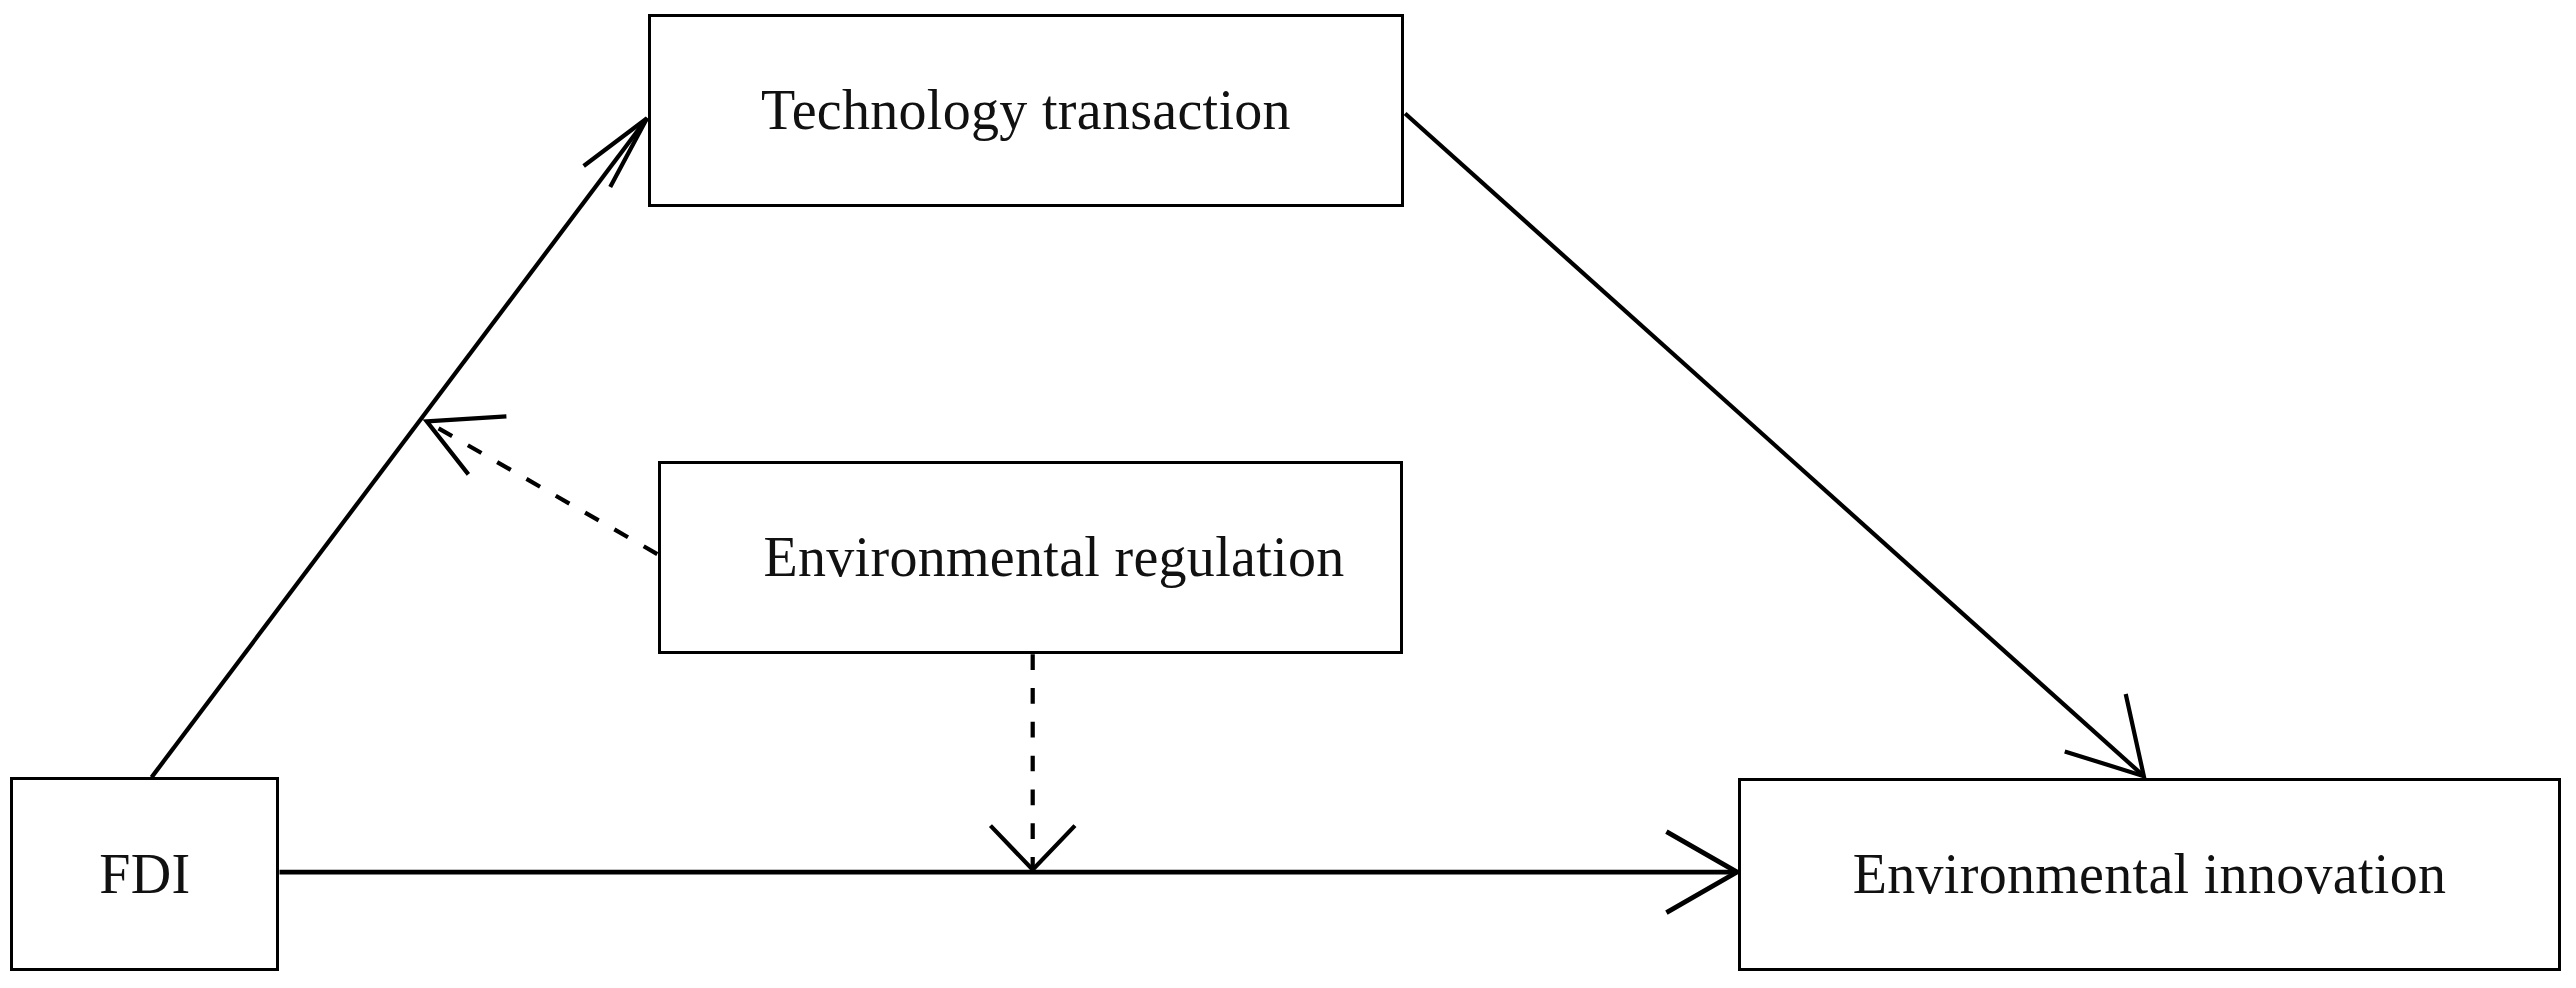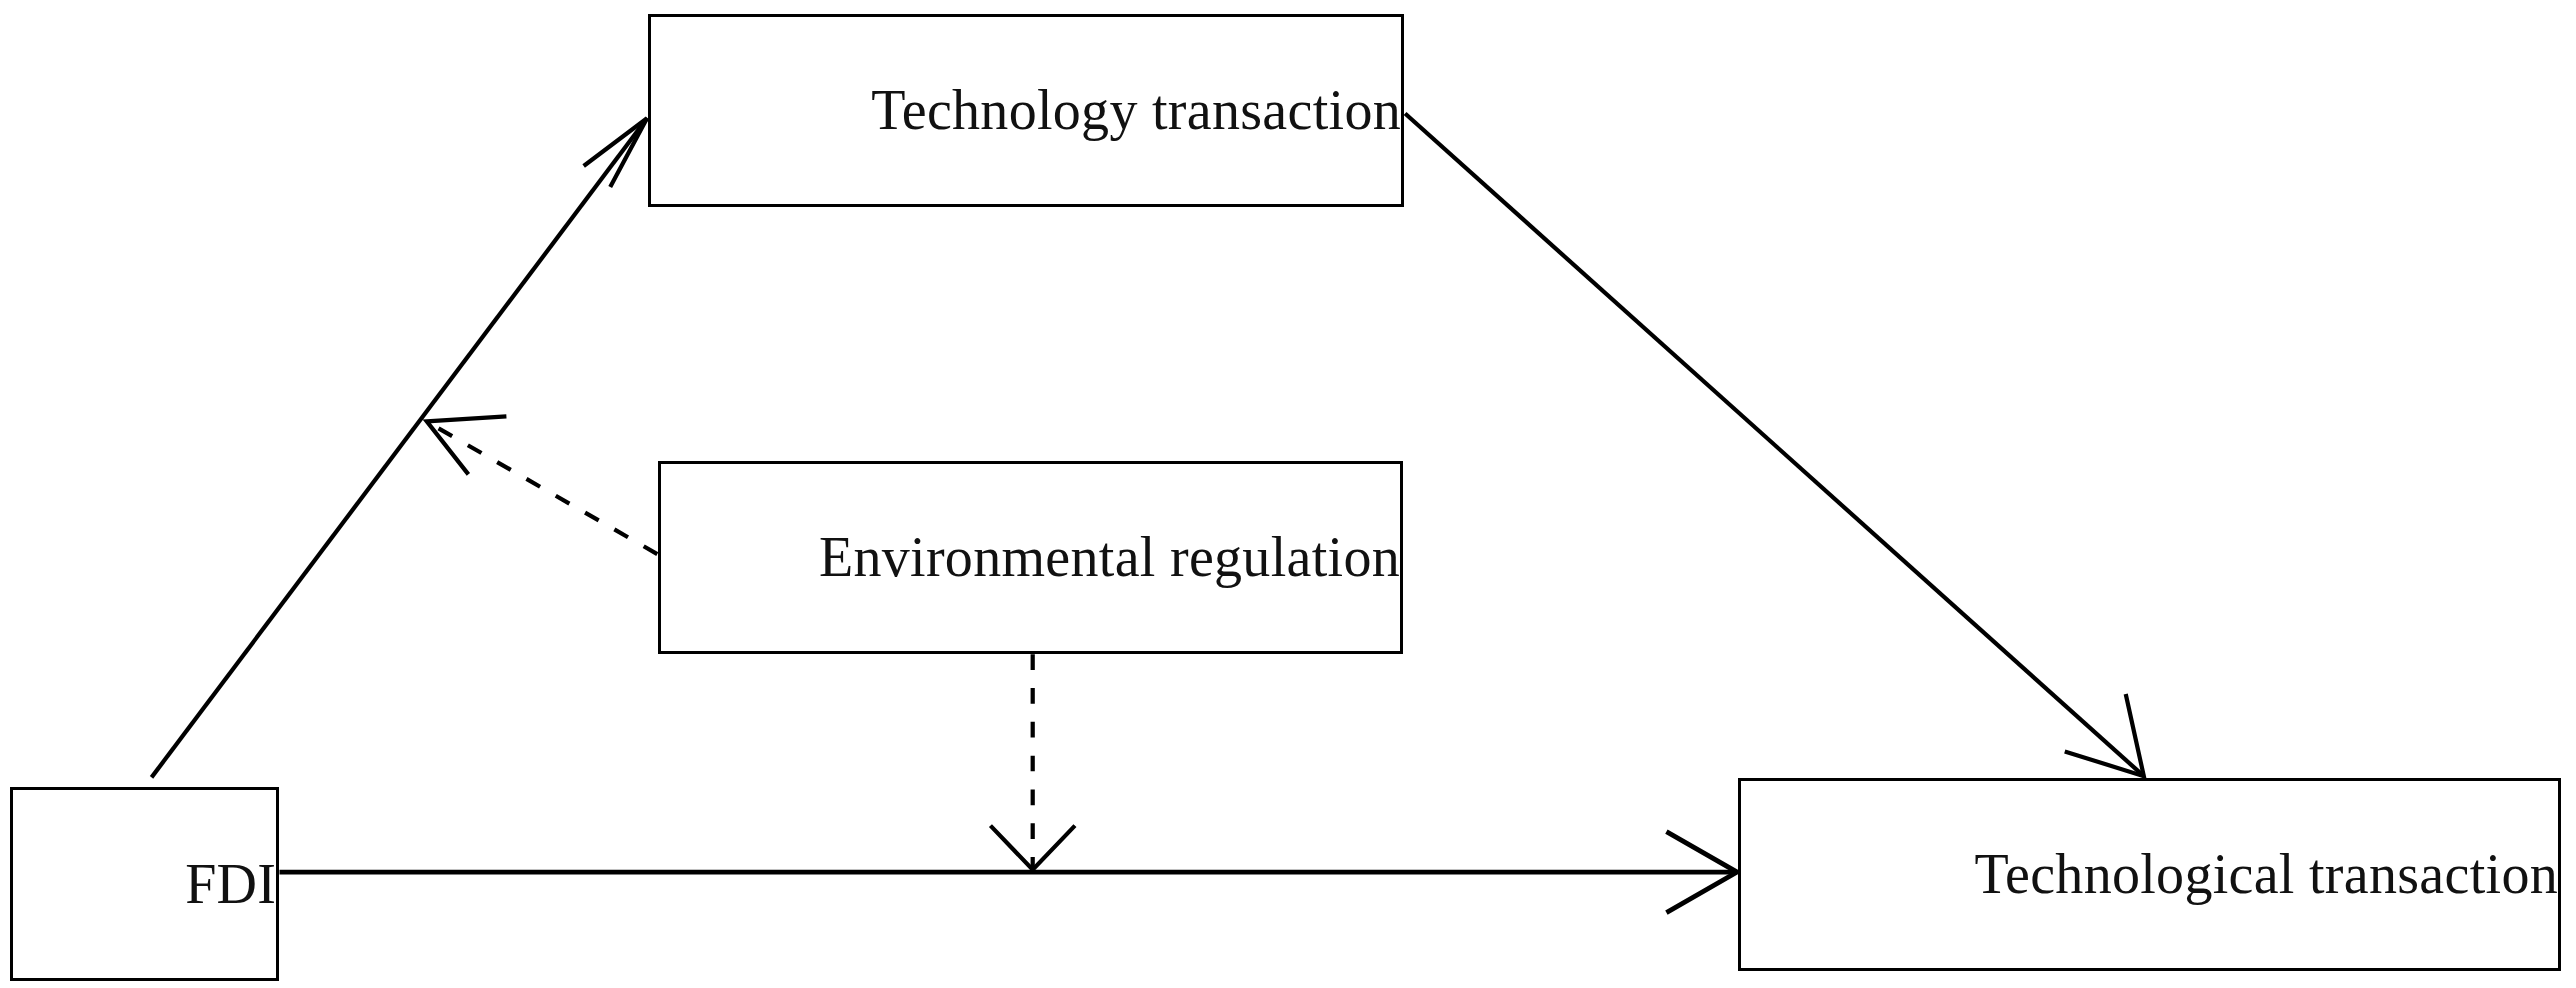--- a/index.html
+++ b/index.html
@@ -25,37 +25,37 @@
     height: 988px;
     display: block;
   }
   .node-box {
     position: absolute;
     box-sizing: border-box;
     border: 3.6px solid #000000;
     background: #ffffff;
     display: flex;
     align-items: center;
-    justify-content: flex-end;
+    justify-content: center;
     z-index: 3;
   }
   .node-label {
     font-family: "Liberation Serif", "DejaVu Serif", serif;
     font-size: 56px;
     line-height: 1.05;
     color: #111111;
     letter-spacing: 0.3px;
     white-space: nowrap;
     text-align: center;
     user-select: none;
   }
   
   #node-technology-transaction { left: 648px; top: 14px;  width: 756px; height: 193px; }
   #node-environmental-regulation { left: 658px; top: 461px;  width: 745px; height: 193px; padding-left: 47px; }
-  #node-fdi { left: 10.3px;  top: 777px; width: 269px; height: 194px; margin-top: 10px; }
+  #node-fdi { left: 10.3px;  top: 777px; width: 269px; height: 194px; }
   #node-technological-innovation { left: 1738px; top: 778px; width: 823px; height: 193px; }
 </style>
 </head>
 <body>
 
 <div id="canvas">
 
   <svg id="diagram-svg" viewBox="0 0 4266 1637" xmlns="http://www.w3.org/2000/svg">
 
     <g>
@@ -93,17 +93,17 @@
 
   <div class="node-box" id="node-environmental-regulation">
     <span class="node-label">Environmental regulation</span>
   </div>
 
   <div class="node-box" id="node-fdi">
     <span class="node-label">FDI</span>
   </div>
 
   <div class="node-box" id="node-technological-innovation">
-    <span class="node-label">Technological transaction</span>
+    <span class="node-label">Environmental innovation</span>
   </div>
 
 </div>
 
 
 </body></html>

